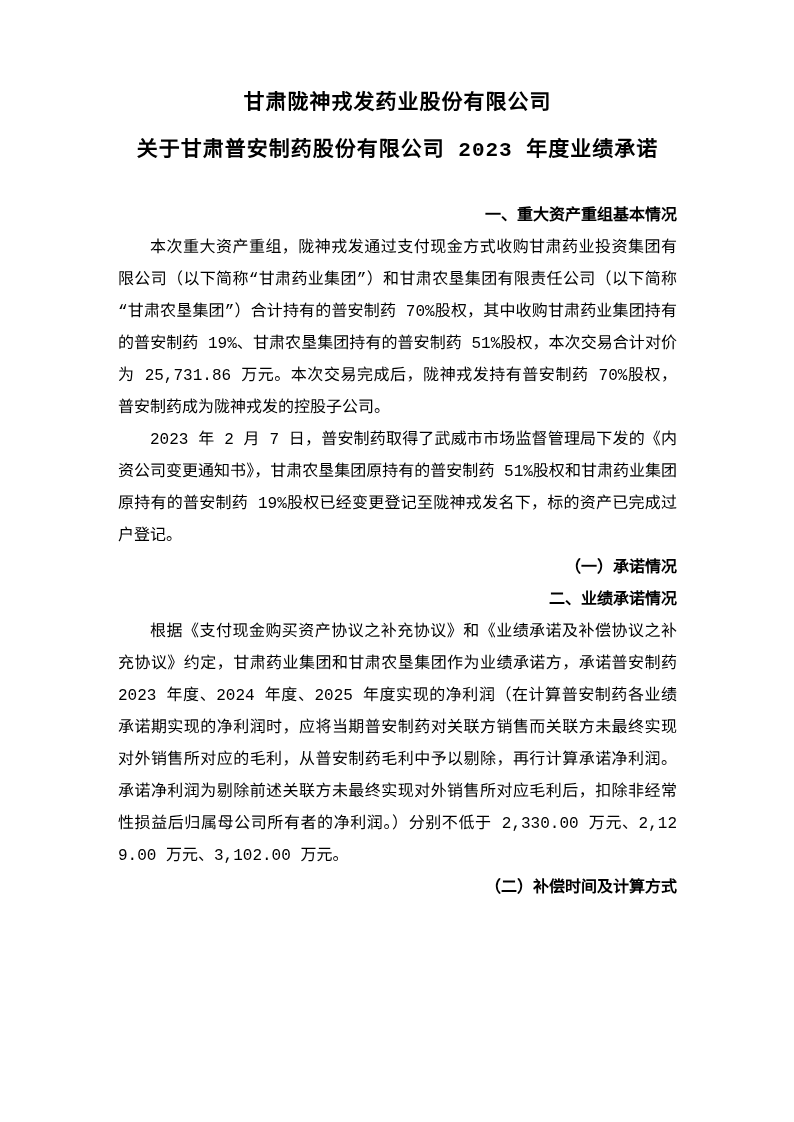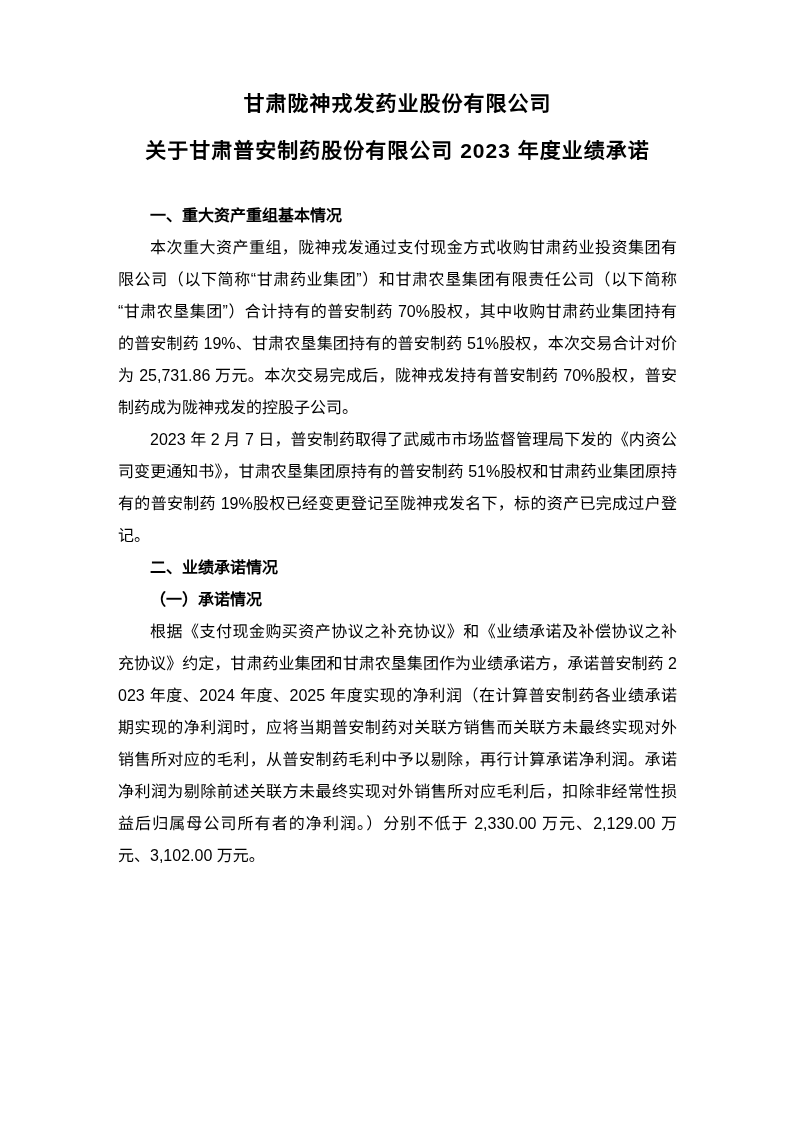--- a/index.html
+++ b/index.html
@@ -9,21 +9,21 @@
   }
   .page {
     position: relative;
     width: 794px;
     height: 1122px;
     margin: 0 auto;
     background: #ffffff;
     box-sizing: border-box;
     padding: 80px 117px 0 118px;
     color: #000000;
-    font-family: Liberation Sans, sans-serif;
+    font-family: Liberation Mono, monospace;
     overflow: hidden;
   }
   .doc-title {
     margin: 0 0 26px 0;
   }
   .title-line {
     font-size: 21px;
     line-height: 47px;
     font-weight: bold;
     text-align: center;
@@ -33,31 +33,32 @@
     margin: 0;
     font-size: 16px;
     line-height: 32px;
     text-align: justify;
     text-justify: inter-ideograph;
     text-indent: 2em;
     word-break: break-all;
   }
   .heading {
     font-weight: bold;
-    text-align: left;
+    text-align: right;
   }
 </style>
 </head>
 <body>
 
 <div class="page">
   <div class="doc-title">
     <div class="title-line">甘肃陇神戎发药业股份有限公司</div>
     <div class="title-line">关于甘肃普安制药股份有限公司 2023 年度业绩承诺</div>
   </div>
 
   <p class="heading">一、重大资产重组基本情况</p>
   <p class="para">本次重大资产重组，陇神戎发通过支付现金方式收购甘肃药业投资集团有限公司（以下简称“甘肃药业集团”）和甘肃农垦集团有限责任公司（以下简称“甘肃农垦集团”）合计持有的普安制药 70%股权，其中收购甘肃药业集团持有的普安制药 19%、甘肃农垦集团持有的普安制药 51%股权，本次交易合计对价为 25,731.86 万元。本次交易完成后，陇神戎发持有普安制药 70%股权，普安制药成为陇神戎发的控股子公司。</p>
   <p class="para">2023 年 2 月 7 日，普安制药取得了武威市市场监督管理局下发的《内资公司变更通知书》，甘肃农垦集团原持有的普安制药 51%股权和甘肃药业集团原持有的普安制药 19%股权已经变更登记至陇神戎发名下，标的资产已完成过户登记。</p>
+  <p class="heading">（一）承诺情况</p>
   <p class="heading">二、业绩承诺情况</p>
-  <p class="heading">（一）承诺情况</p>
   <p class="para">根据《支付现金购买资产协议之补充协议》和《业绩承诺及补偿协议之补充协议》约定，甘肃药业集团和甘肃农垦集团作为业绩承诺方，承诺普安制药 2023 年度、2024 年度、2025 年度实现的净利润（在计算普安制药各业绩承诺期实现的净利润时，应将当期普安制药对关联方销售而关联方未最终实现对外销售所对应的毛利，从普安制药毛利中予以剔除，再行计算承诺净利润。承诺净利润为剔除前述关联方未最终实现对外销售所对应毛利后，扣除非经常性损益后归属母公司所有者的净利润。）分别不低于 2,330.00 万元、2,129.00 万元、3,102.00 万元。</p>
+  <p class="heading">（二）补偿时间及计算方式</p>
 </div>
 
 </body></html>

